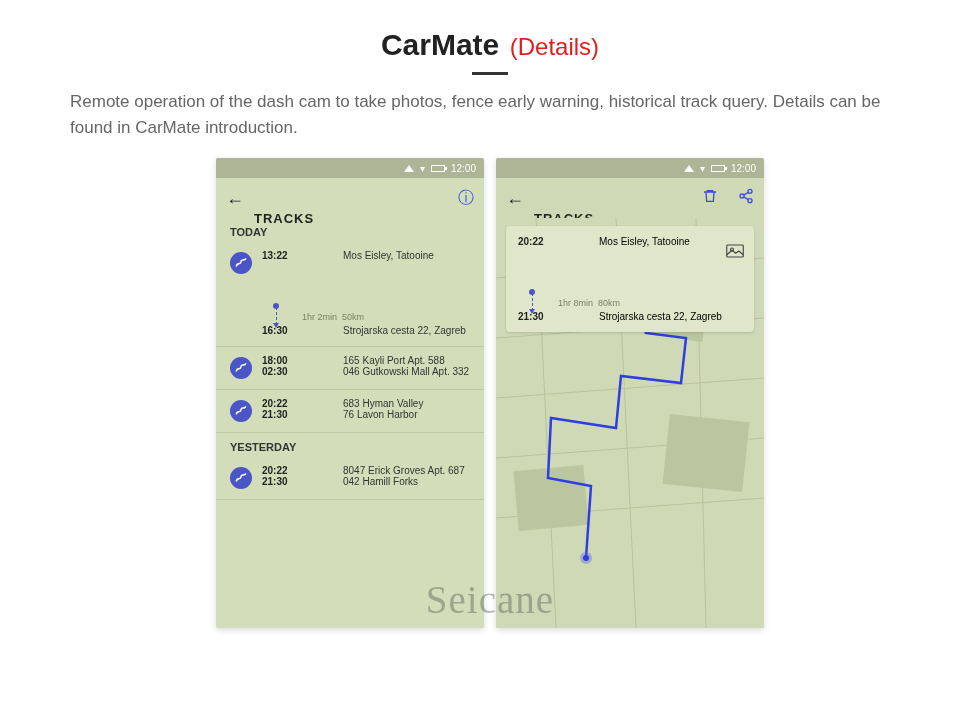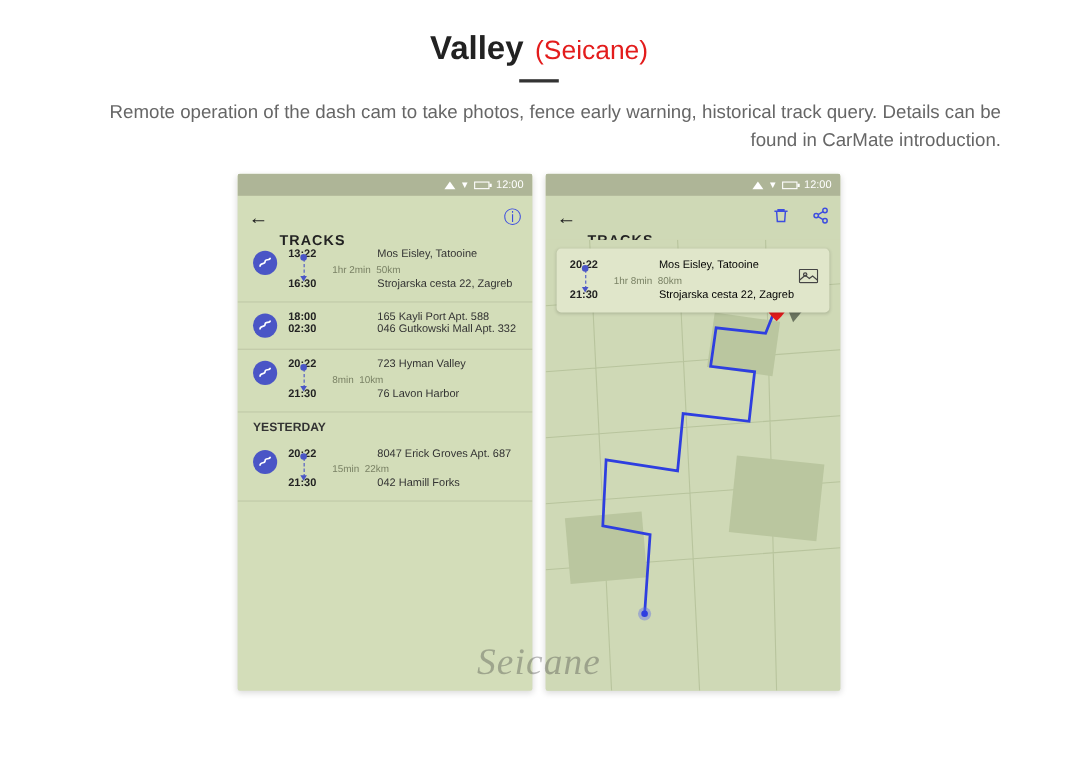--- a/index.html
+++ b/index.html
@@ -7,21 +7,21 @@
     width: 980px;
     height: 708px;
     background: #fff;
     font-family: -apple-system, BlinkMacSystemFont, "Segoe UI", Arial, sans-serif;
     overflow: hidden;
   }
   .header { text-align: center; padding-top: 28px; }
   .header .title { font-size: 30px; font-weight: 700; color: #222; display: inline; }
   .header .opt { font-size: 24px; color: #e31c1c; font-weight: 400; margin-left: 6px; }
   .hr { width: 36px; height: 3px; background: #333; margin: 10px auto 14px; }
-  .desc { color: #666; font-size: 17px; text-align: right; max-width: 840px; margin: 0 auto 18px; line-height: 1.5; }
+  .desc { color: #666; font-size: 17px; text-align: left; max-width: 840px; margin: 0 auto 18px; line-height: 1.5; }
   .phones { display: flex; justify-content: center; gap: 12px; position: relative; }
   .phone {
     width: 268px;
     height: 470px;
     background: #d3ddb9;
     border-radius: 2px;
     box-shadow: 0 2px 6px rgba(0,0,0,.15);
     overflow: hidden;
     position: relative;
   }
@@ -58,63 +58,64 @@
   }
   .track-icon {
     width: 22px; height: 22px; border-radius: 50%; background: #4a55c6;
     display:flex;align-items:center;justify-content:center;flex-shrink:0;margin-top:2px;
   }
   .track-icon svg { width:14px;height:14px; }
   .track-body { flex:1; font-size: 10px; color:#333; }
   .trow { display:flex; gap:8px; align-items:baseline; }
   .trow .time { font-weight:600; width:32px; color:#222;}
   .trow .place { flex:1;padding-left:41px; }
-  .meta { color:#7a8265; font-size:9px; padding:3px 4px 3px 40px; position:relative;}
+  .meta { color:#7a8265; font-size:9px; padding:3px 4px 3px 40px; position:relative;margin-top:48px;}
   .meta::before { content:""; position:absolute; left:14px; top:-2px; width:1px; height:18px; border-left:1px dashed #4a55c6;}
   .meta .dot1{position:absolute;left:11px;top:-6px;width:6px;height:6px;border-radius:50%;background:#4a55c6;}
   .meta .dot2{position:absolute;left:11px;top:14px;width:0;height:0;border-left:3px solid transparent;border-right:3px solid transparent;border-top:5px solid #4a55c6;}
   
   .mapcard {
     margin: 8px 10px; background:#e0e6ca; border-radius:4px; padding:10px 12px; box-shadow:0 1px 3px rgba(0,0,0,.15);
     font-size:10px; position:relative;
   }
   .mapcard .pic{position:absolute;right:10px;top:18px;color:#555;font-size:14px;}
   .mapbg { position:absolute; inset:0; top:60px; }
   .mapbg svg { width:100%; height:100%; }
   .watermark {
     position:absolute; bottom:6px; left:50%; transform:translateX(-50%);
-    font-family: Georgia, serif; font-style: italic; font-size:34px; color:rgba(60,60,60,.35);
+    font-family: Georgia, serif; font-size:39px; color:rgba(60,60,60,.35);
     pointer-events:none; letter-spacing:1px;
   }
 </style>
 </head>
 <body>
 
 <div class="header">
-  <span class="title">Valley</span>
-  <span class="opt">(Seicane)</span>
+  <span class="title">CarMate</span>
+  <span class="opt">(Details)</span>
 </div>
 <div class="hr"></div>
 <p class="desc">Remote operation of the dash cam to take photos, fence early warning, historical track query. Details can be found in CarMate introduction.</p>
 
 <div class="phones">
 
   <div class="phone">
     <div class="statusbar">
       <span class="tri"></span>
       <span>▾</span>
       <span class="batt"></span>
       <span>12:00</span>
     </div>
     <div class="appbar">
       <span class="back">←</span>
       <span class="ttl">TRACKS</span>
       <span class="act">ⓘ</span>
     </div>
     <div id="left-sections">
+        <div class="section-label">TODAY</div>
         <div class="track">
           <div class="track-icon">
             <svg viewBox="0 0 24 24" fill="none" stroke="#fff" stroke-width="2.5">
               <path d="M4 18 C4 10 12 16 12 10 C12 4 20 10 20 4"></path>
             </svg>
           </div>
           <div class="track-body">
             <div class="trow">
               <span class="time">13:22</span>
               <span class="place">Mos Eisley, Tatooine</span>
@@ -145,42 +146,40 @@
         </div>
         <div class="track">
           <div class="track-icon">
             <svg viewBox="0 0 24 24" fill="none" stroke="#fff" stroke-width="2.5">
               <path d="M4 18 C4 10 12 16 12 10 C12 4 20 10 20 4"></path>
             </svg>
           </div>
           <div class="track-body">
             <div class="trow">
               <span class="time">20:22</span>
-              <span class="place">723 Hyman Valley</span>
-            </div>
-            <div class="meta"><span class="dot1"></span><span class="dot2"></span>8min&nbsp;&nbsp;10km</div>
+              <span class="place">683 Hyman Valley</span>
+            </div>
             <div class="trow">
               <span class="time">21:30</span>
               <span class="place">76 Lavon Harbor</span>
             </div>
           </div>
         </div>
         <div class="section-label">YESTERDAY</div>
         <div class="track">
           <div class="track-icon">
             <svg viewBox="0 0 24 24" fill="none" stroke="#fff" stroke-width="2.5">
               <path d="M4 18 C4 10 12 16 12 10 C12 4 20 10 20 4"></path>
             </svg>
           </div>
           <div class="track-body">
             <div class="trow">
               <span class="time">20:22</span>
               <span class="place">8047 Erick Groves Apt. 687</span>
             </div>
-            <div class="meta"><span class="dot1"></span><span class="dot2"></span>15min&nbsp;&nbsp;22km</div>
             <div class="trow">
               <span class="time">21:30</span>
               <span class="place">042 Hamill Forks</span>
             </div>
           </div>
         </div>
       </div>
   </div>
 
   <div class="phone" style="background:#cfd9b6;">

